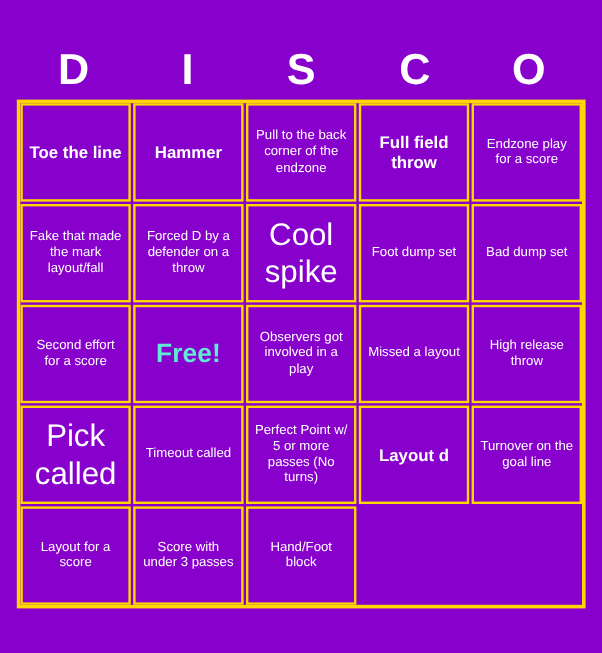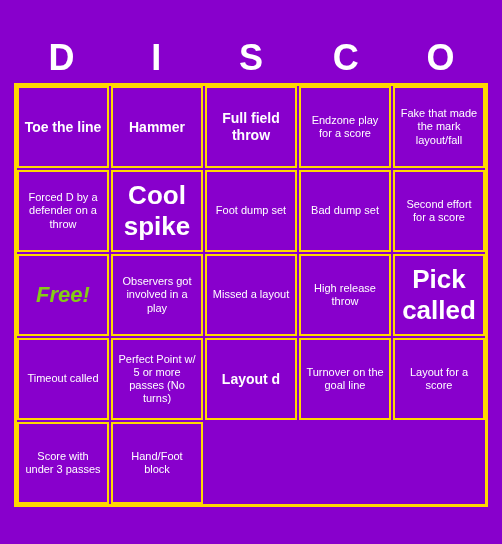--- a/index.html
+++ b/index.html
@@ -44,46 +44,46 @@
       justify-content: center;
       text-align: center;
       color: white;
       font-size: 11px;
       padding: 4px;
       line-height: 1.2;
     }
     .bingo-cell.free {
       font-size: 22px;
       font-weight: bold;
-      color: #84cc16;
-      font-style: italic;
+      color: #5eead4;
     }
     .bingo-cell.large-text {
       font-size: 14px;
       font-weight: bold;
     }
     .bingo-cell.xlarge-text {
       font-size: 26px;
-      font-weight: bold;
+      font-weight: normal;
     }
   </style>
 </head>
 <body>
 
 <div class="bingo-card">
   <div class="bingo-header">
     <span class="bingo-header-letter">D</span>
     <span class="bingo-header-letter">I</span>
     <span class="bingo-header-letter">S</span>
     <span class="bingo-header-letter">C</span>
     <span class="bingo-header-letter">O</span>
   </div>
   <div class="bingo-grid" id="grid-container">
   <div class="bingo-cell large-text">Toe the line</div>
       <div class="bingo-cell large-text">Hammer</div>
+      <div class="bingo-cell">Pull to the back corner of the endzone</div>
       <div class="bingo-cell large-text">Full field throw</div>
       <div class="bingo-cell">Endzone play for a score</div>
       <div class="bingo-cell">Fake that made the mark layout/fall</div>
       <div class="bingo-cell">Forced D by a defender on a throw</div>
       <div class="bingo-cell xlarge-text">Cool spike</div>
       <div class="bingo-cell">Foot dump set</div>
       <div class="bingo-cell">Bad dump set</div>
       <div class="bingo-cell">Second effort for a score</div>
       <div class="bingo-cell free">Free!</div>
       <div class="bingo-cell">Observers got involved in a play</div>

